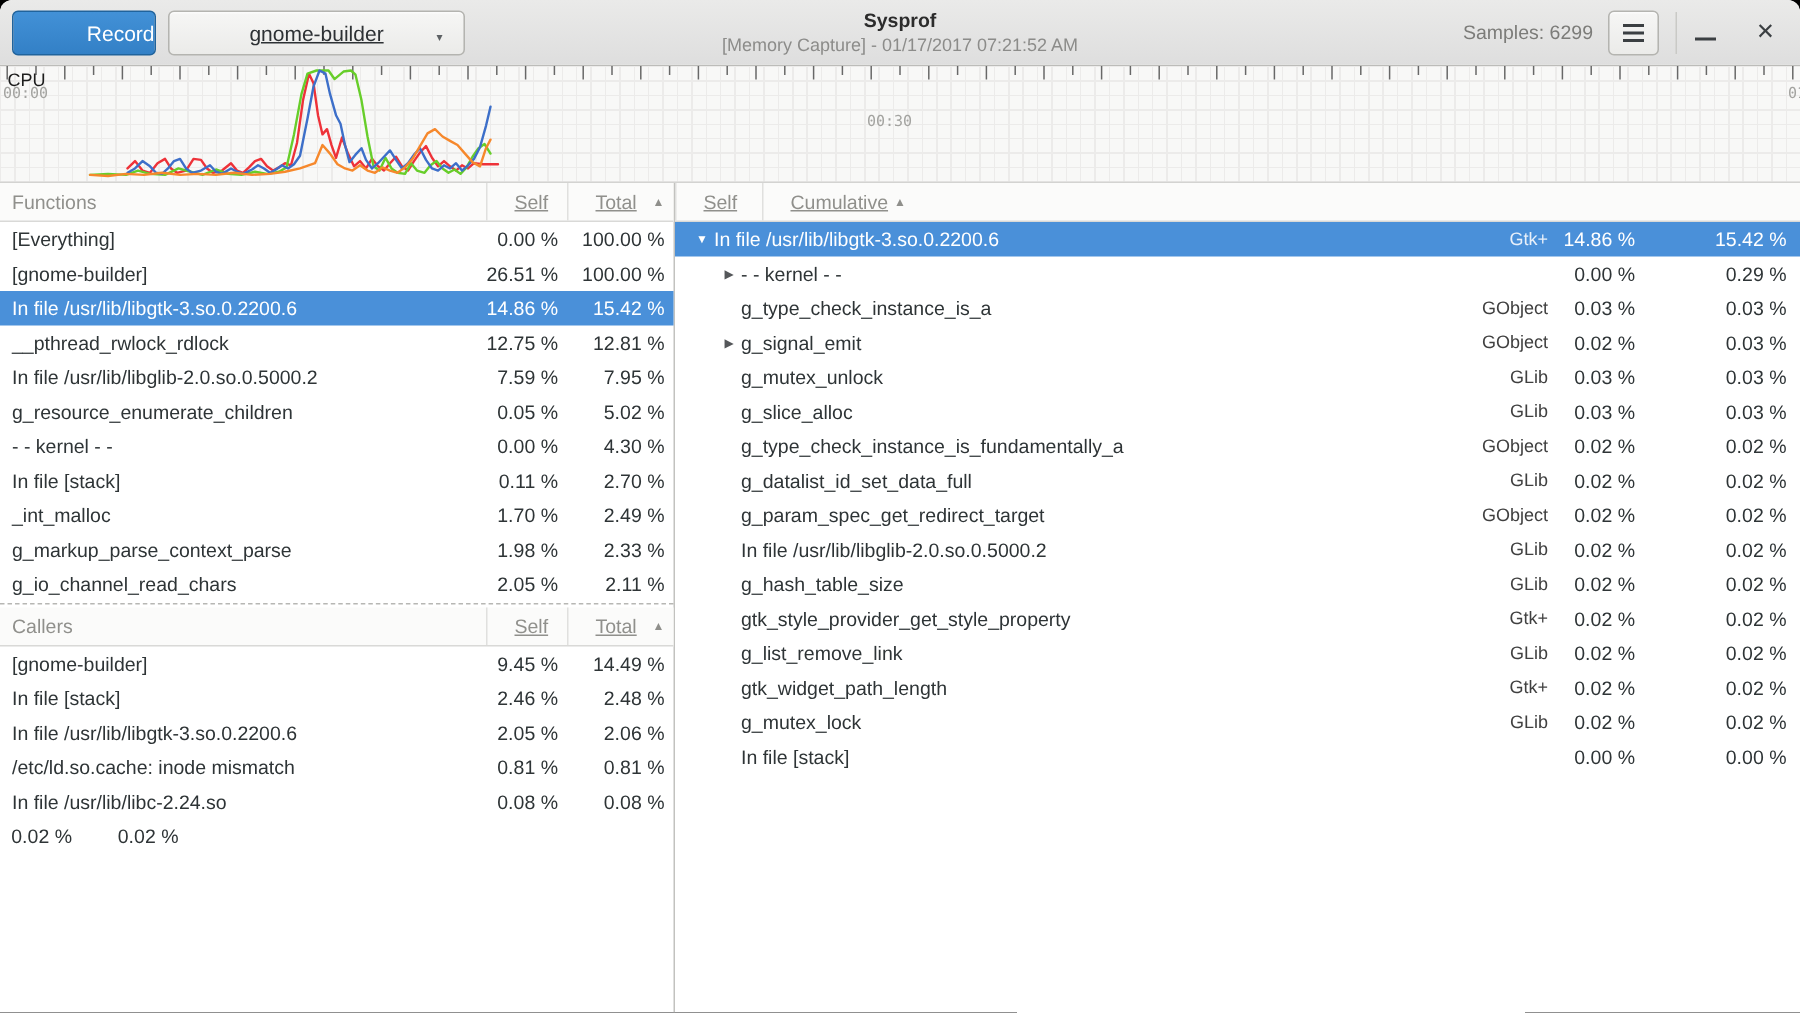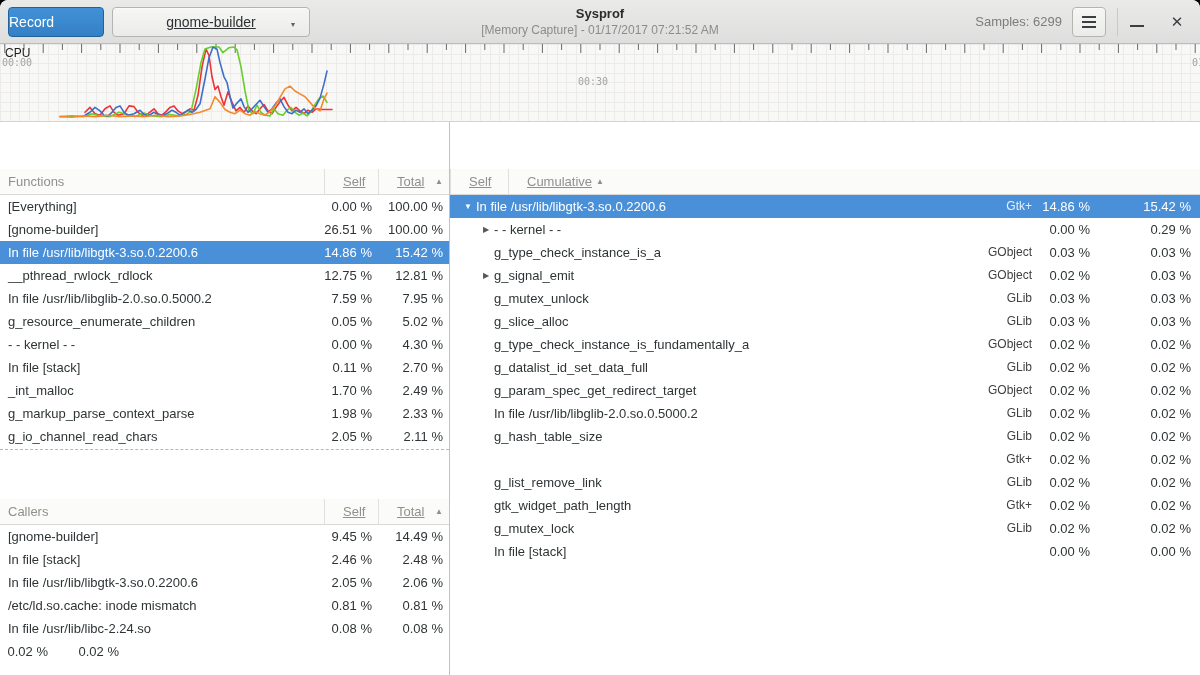--- a/index.html
+++ b/index.html
@@ -11,21 +11,21 @@
   
   .titlebar { height:44px; background:linear-gradient(#eaeae9,#dedede);
               border-bottom:1px solid #bcbcb9; position:relative;
               border-radius:8px 8px 0 0; }
   .btn { border:1px solid #b4b4b0; border-radius:4px;
          background:linear-gradient(#f6f6f5,#ebebe9);
          box-shadow:0 1px 0 rgba(255,255,255,.6) inset; cursor:default; }
   .record-btn { position:absolute; left:8px; top:7px; width:96px; height:30px;
                 border-radius:4px; border:1px solid var(--record-border,#20639c);
                 background:linear-gradient(var(--record-blue,#4291d7),#3380c6);
-                color:#fff; font-size:14px; text-align:left; line-height:28px; }
+                color:#fff; font-size:14px; text-align:right; line-height:28px; }
   .target-btn { position:absolute; left:112px; top:7px; width:198px; height:30px;
                 font-size:14px; color:#2d3134; display:flex; align-items:center;
                 justify-content:center;text-decoration:underline; }
   .target-btn .caret { position:absolute; right:14px; top:12px; font-size:8px; color:#5d6164; }
   .title-block { position:absolute; left:320px; right:320px; top:6px; text-align:center; }
   .app-title { font-size:13px; font-weight:bold; color:#2c2c2c; }
   .app-subtitle { font-size:12px; color:#8c8c8a; margin-top:2px; }
   .samples { position:absolute; right:138px; top:14px; font-size:13px; color:#7c7c79; }
   .menu-btn { position:absolute; right:94px; top:7px; width:34px; height:30px;
               display:flex; align-items:center; justify-content:center; }
@@ -51,21 +51,21 @@
   .t1 { left:578px; top:13px;margin-top:19px; }
   .t2 { left:1192px; top:13px; width:8px; overflow:hidden; white-space:nowrap; }
 
   
   .main { display:flex; height:553px; background:#fff; }
   .left-pane { width:450px; border-right:1px solid #c2c2bf; display:flex;
                flex-direction:column; background:#fff; }
   .right-pane { flex:1; background:#fff; }
 
   .thead { display:flex; height:26px; background:#fbfbfa; border-bottom:1px solid #d9d9d7;
-           color:#90908c; font-size:13px; align-items:center; flex:none;margin-top:47px; }
+           color:#90908c; font-size:13px; align-items:center; flex:none; }
   .thead .h-name { flex:1; padding-left:8px; height:100%; line-height:25px; }
   .h-col { height:100%; line-height:25px; padding-left:18px; border-left:1px solid #e0e0de;
            position:relative;text-decoration:underline; }
   .h-self-l { width:54px; }  .h-total-l { width:71px; }
   .h-self-r { width:58px; }  .h-cum-r  { width:102px; }
   .sort-arrow { position:absolute; right:6px; top:0; font-size:8px; color:#8f8f8b; }
 
   .trow { display:flex; height:23px; line-height:23px; font-size:13px; color:#2e3436;
           align-items:center; flex:none; }
   .trow.selected { background:var(--sel,#4a90d9); color:#fff; }
@@ -398,20 +398,21 @@
               <span class="expander"></span>
               <span>g_hash_table_size</span>
               <span class="badge">GLib</span>
             </span>
             <span class="c-self-r">0.02 %</span>
             <span class="c-cum-r">0.02 %</span>
           </div>
           <div class="trow ind1">
             <span class="c-name">
               <span class="expander"></span>
+              <span>gtk_style_provider_get_style_property</span>
               <span class="badge">Gtk+</span>
             </span>
             <span class="c-self-r">0.02 %</span>
             <span class="c-cum-r">0.02 %</span>
           </div>
           <div class="trow ind1">
             <span class="c-name">
               <span class="expander"></span>
               <span>g_list_remove_link</span>
               <span class="badge">GLib</span>

